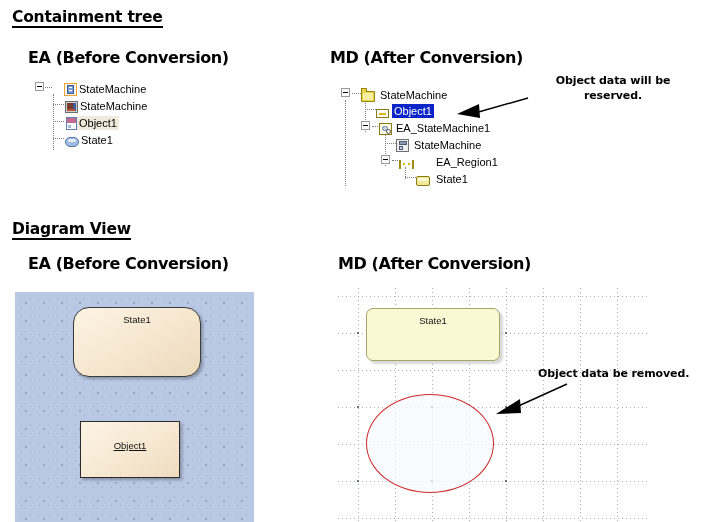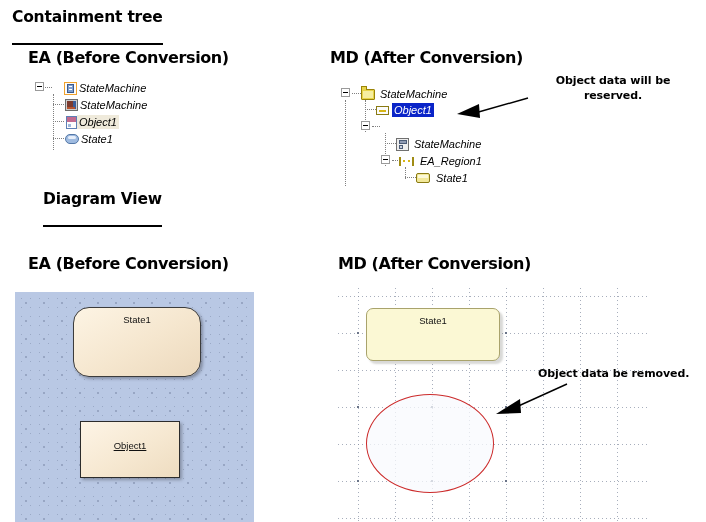--- a/index.html
+++ b/index.html
@@ -7,35 +7,35 @@
        font-family:"Liberation Sans",sans-serif;color:#000;}
 
   
   .section-heading{
     position:absolute;
     font-family:"DejaVu Sans",sans-serif;
     font-weight:bold;
     font-size:15.5px;
     letter-spacing:-0.2px;
     border-bottom:2px solid #000;
-    padding-bottom:17px;
+    padding-bottom:0;
     white-space:nowrap;
   }
   .panel-heading{
     position:absolute;
     font-family:"DejaVu Sans",sans-serif;
     font-weight:bold;
     font-size:16px;
     letter-spacing:-0.4px;
     white-space:nowrap;
   }
 
   
   .tree{position:absolute;font-family:"Liberation Sans",sans-serif;font-size:11px;}
-  .trow{position:absolute;height:16px;white-space:nowrap;display:flex;align-items:center;font-style:italic;}
+  .trow{position:absolute;height:16px;white-space:nowrap;display:flex;align-items:flex-end;}
   .tlabel{padding:0 2px;line-height:14px;font-size:11px;}
   .tlabel.sel-tan{background:#efeadb;}
   .tlabel.sel-blue{background:#0a24c8;color:#fff;}
 
   .expander{
     position:absolute;width:9px;height:9px;
     border:1px solid #9a9a9a;background:#fff;box-sizing:border-box;
   }
   .expander:after{
     content:"";position:absolute;left:1px;top:3px;width:5px;height:1px;background:#000;
@@ -246,54 +246,61 @@
   </div>
 
   <div class="trow" style="left:36px;top:16px;">
     <span class="icon ic-md-object">
         <i></i>
       </span>
     <span class="tlabel sel-blue" style="margin-left:3px;">Object1</span>
   </div>
 
   <div class="expander" style="left:21px;top:35px;"></div>
+  <div class="trow" style="left:39px;top:33px;">
+    <span class="icon ic-md-sm">
+        <i></i>
+        <b></b>
+      </span>
+    <span class="tlabel" style="margin-left:2px;">EA_StateMachine1</span>
+  </div>
 
   <div class="trow" style="left:56px;top:50px;">
     <span class="icon ic-md-diag">
         <i></i>
         <b></b>
       </span>
     <span class="tlabel" style="margin-left:3px;">StateMachine</span>
   </div>
 
   <div class="expander" style="left:41px;top:69px;"></div>
   <div class="trow" style="left:59px;top:67px;">
     <span class="icon ic-region">
         <i></i>
       </span>
-    <span class="tlabel" style="margin-left:4px;">EA_Region1</span>
+    <span class="tlabel" style="margin-left:20px;">EA_Region1</span>
   </div>
 
   <div class="trow" style="left:76px;top:84px;">
     <span class="icon ic-md-state">
         <i></i>
       </span>
     <span class="tlabel" style="margin-left:4px;">State1</span>
   </div>
 </div>
 
 <div class="annot" style="left:524px;top:73px;width:178px;">Object data will be
 reserved.</div>
 
 <svg class="arrow" style="left:455px;top:96px;" width="76" height="26">
   <line x1="73" y1="2" x2="20" y2="17" stroke="#000" stroke-width="1.4"></line>
   <polygon points="24,8 2,18 25,22" fill="#000"></polygon>
 </svg>
 
-<div class="section-heading" style="left:12px;top:190px;margin-left:31px;">Diagram View</div>
+<div class="section-heading" style="left:12px;top:220px;">Diagram View</div>
 
 <div class="panel-heading" style="left:28px;top:254px;">EA (Before Conversion)</div>
 
 <div class="panel-heading" style="left:338px;top:254px;">MD (After Conversion)</div>
 
 <div id="ea-canvas">
   <div id="ea-state">
     <div class="lbl">State1</div>
   </div>
   <div id="ea-object">

